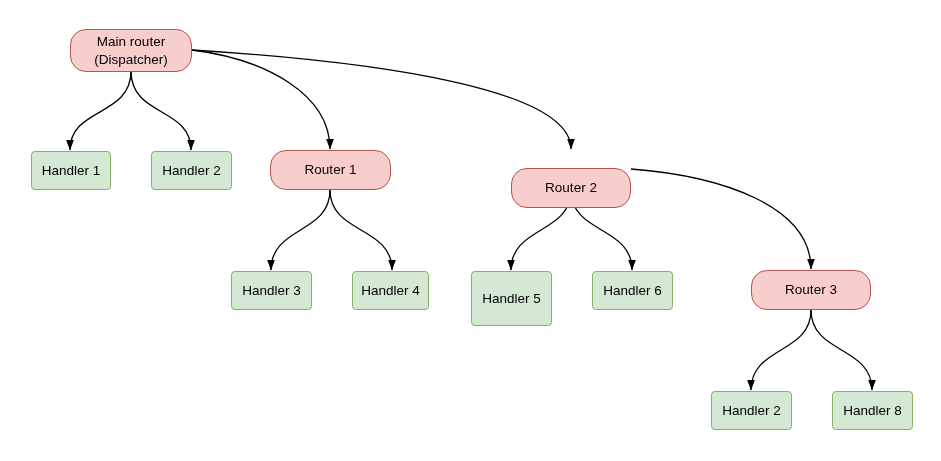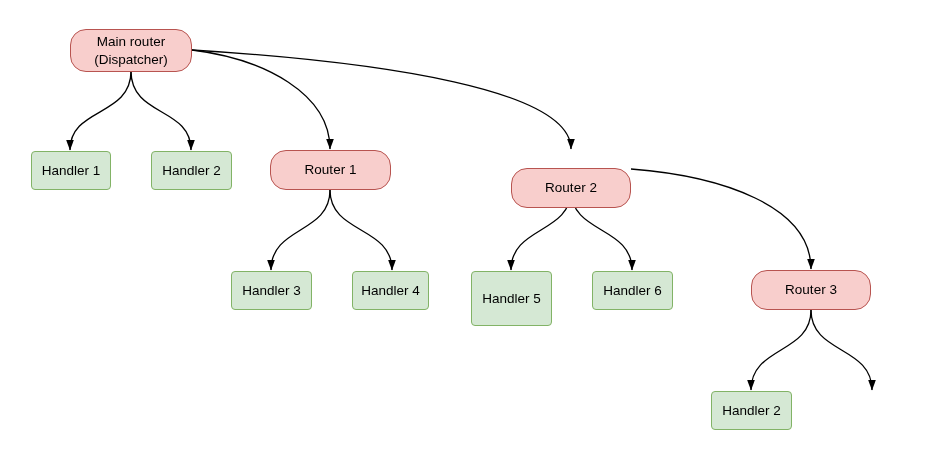--- a/index.html
+++ b/index.html
@@ -113,14 +113,17 @@
   </div>
 
   <div class="node router" style="left:751px; top:270px; width:120px; height:40px;">
     <span class="label">Router 3</span>
   </div>
 
   <div class="node handler" style="left:711px; top:391px; width:81px; height:39px;">
     <span class="label">Handler 2</span>
   </div>
 
+  <div class="node handler" style="left:832px; top:391px; width:81px; height:39px;">
+    <span class="label">Handler 8</span>
+  </div>
 
 </div>
 
 </body></html>

